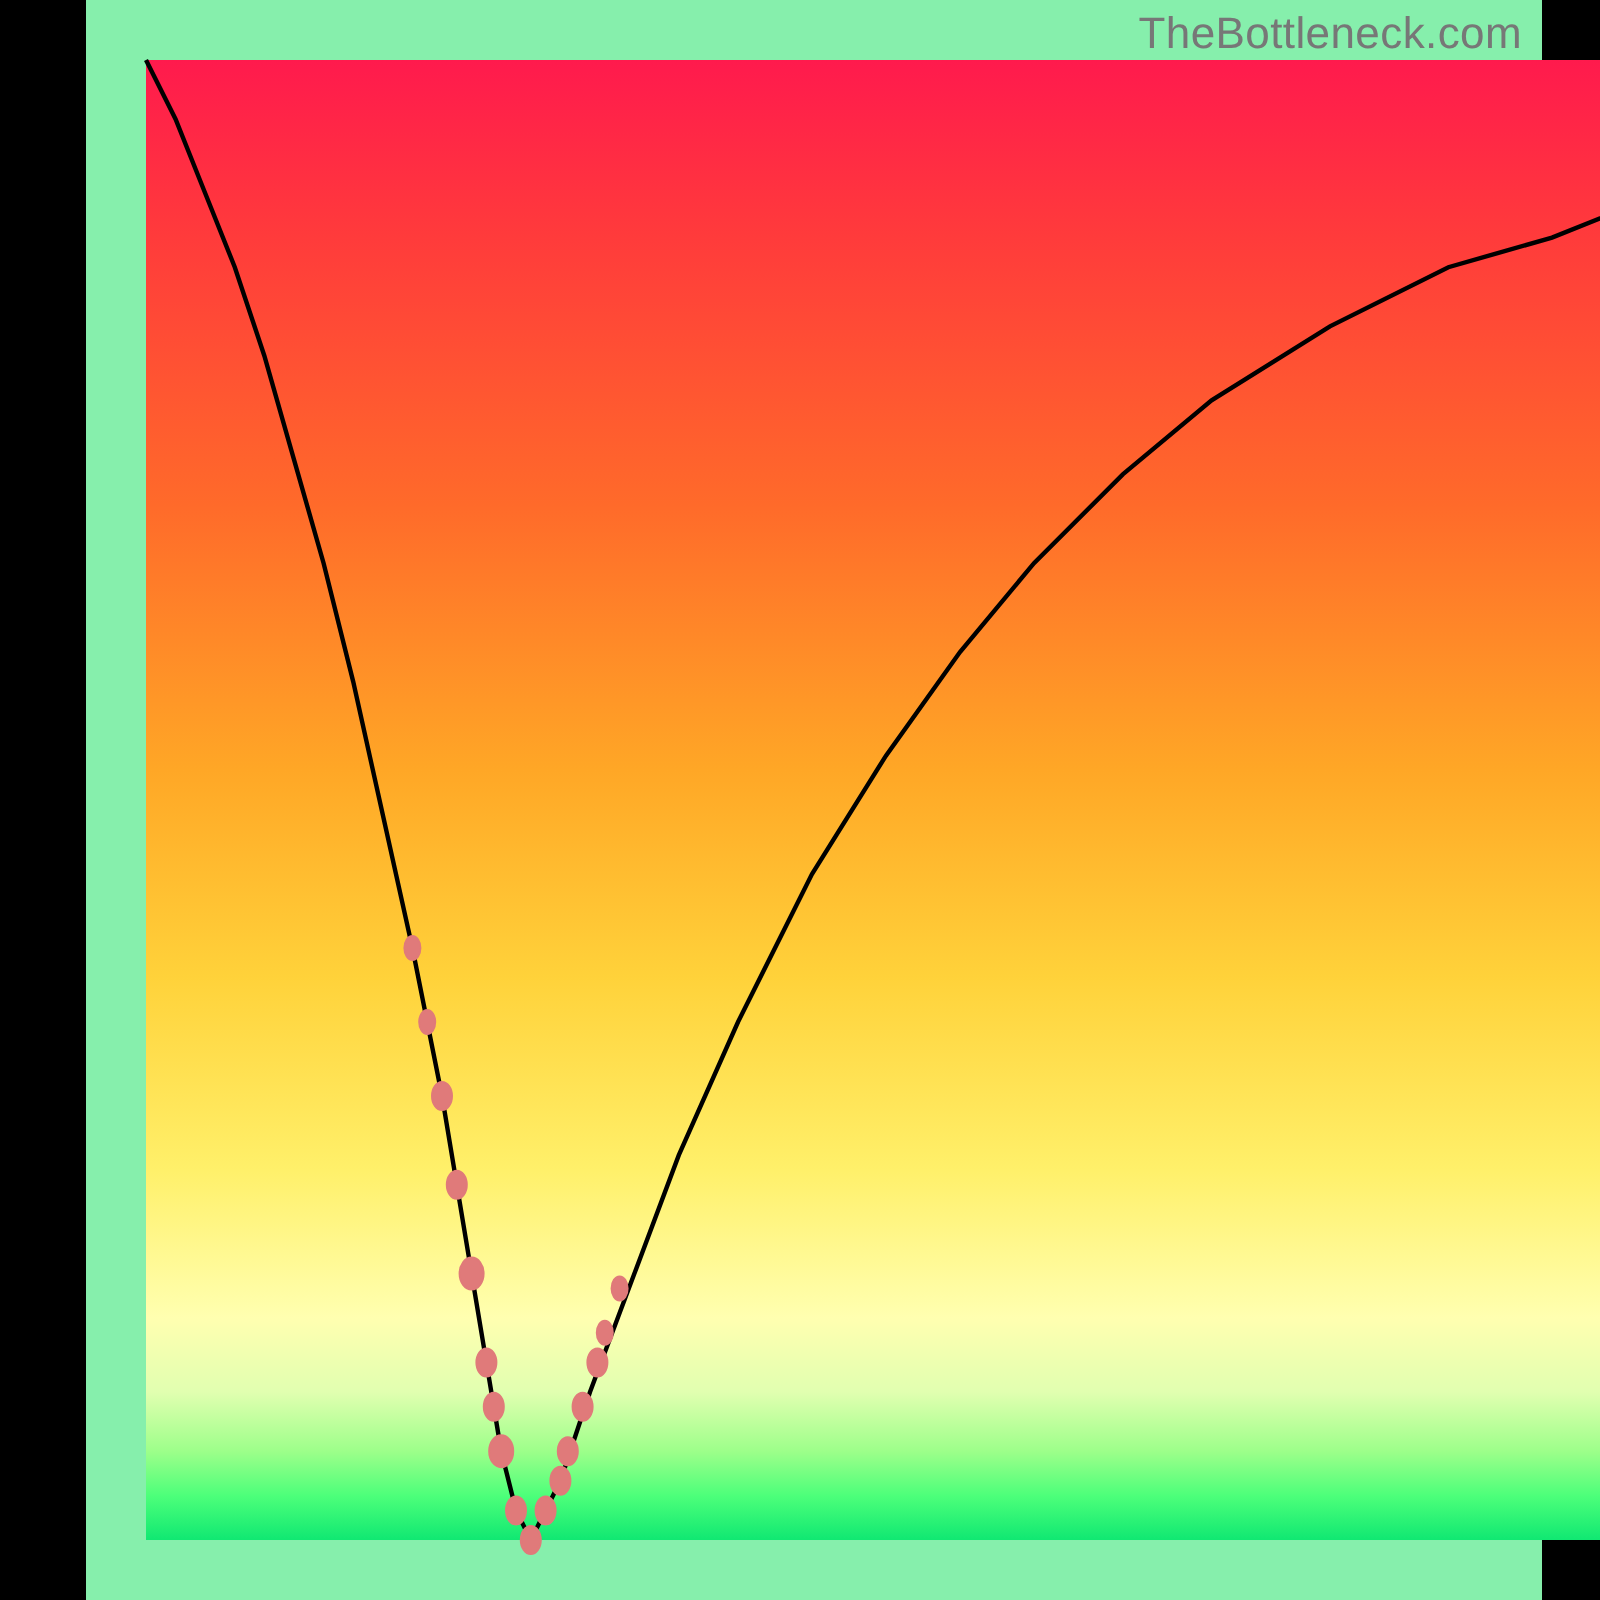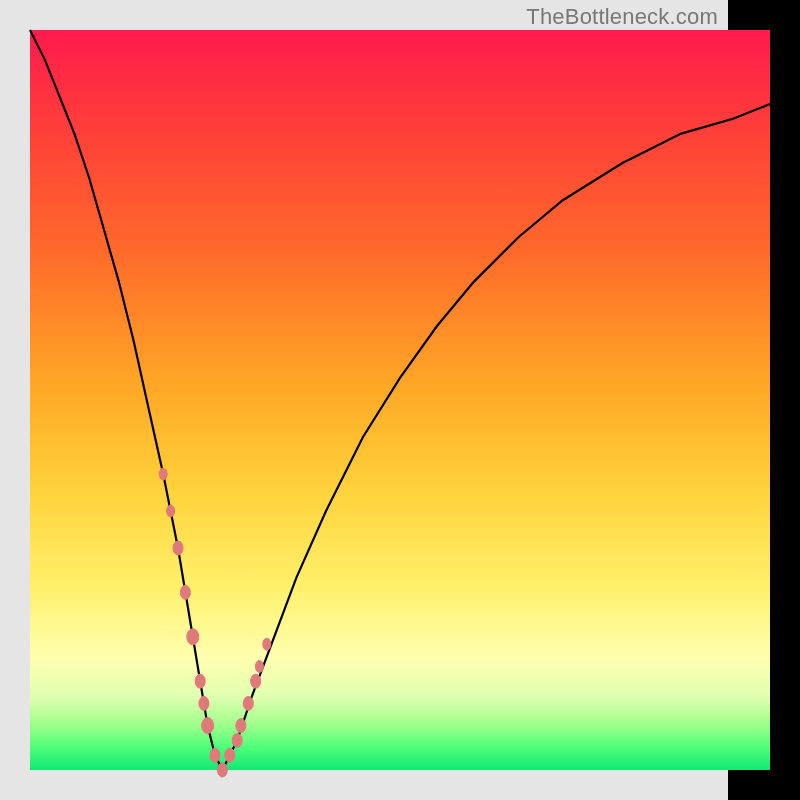--- a/index.html
+++ b/index.html
@@ -8,21 +8,22 @@
     width: 800px;
     height: 800px;
     overflow: hidden;
     background: #000;
     font-family: Arial, Helvetica, sans-serif;
   }
   .frame {
     position: relative;
     width: 728px;
     height: 800px;
-    background: #e5e5e5;
+    background: #86efac;
+    margin-left: 43px;
   }
   .plot-area {
     position: absolute;
     left: 30px;
     top: 30px;
     width: 740px;
     height: 740px;
     
     background: linear-gradient(
       to bottom,

